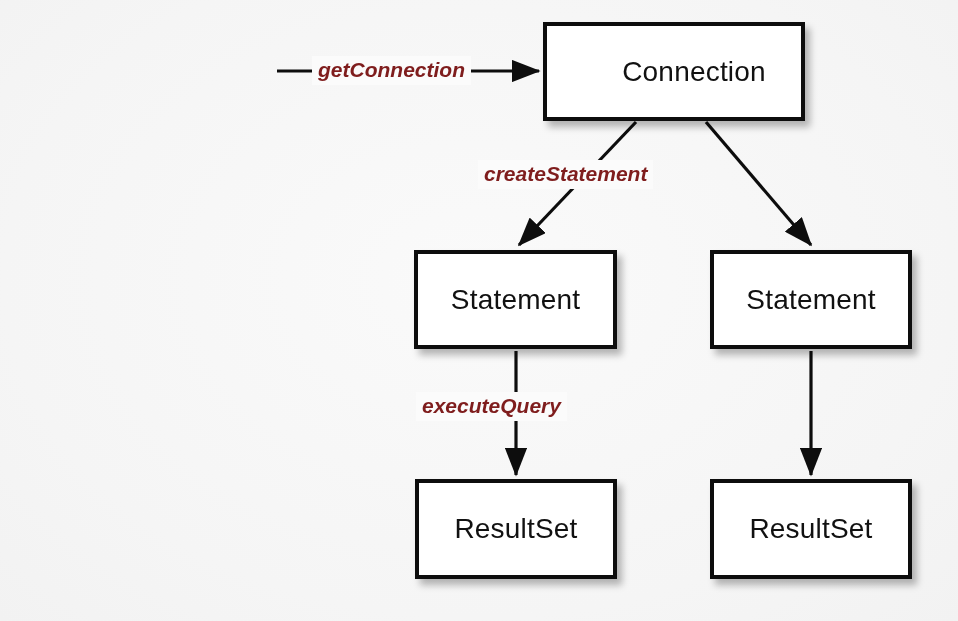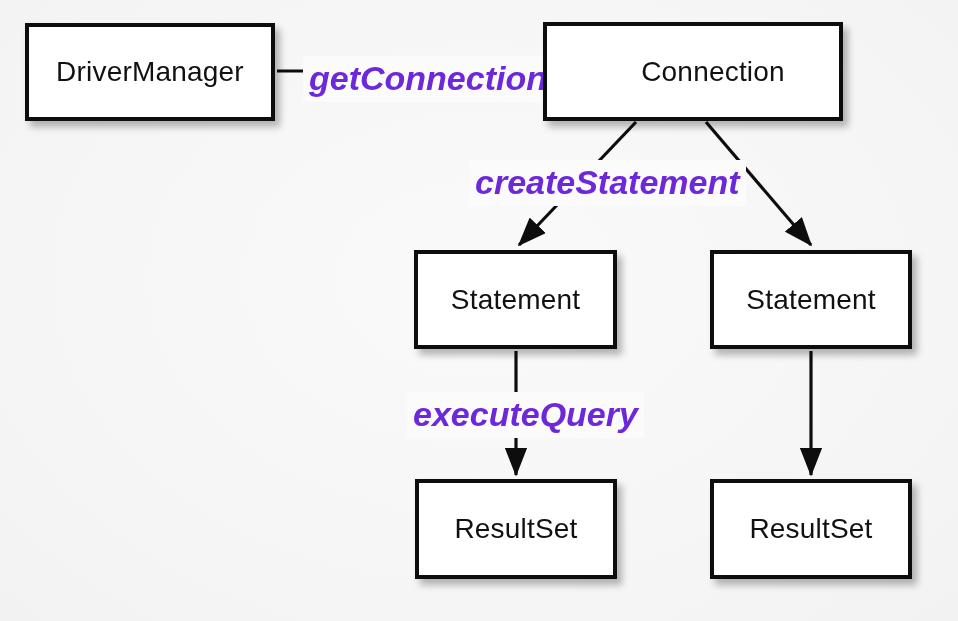--- a/index.html
+++ b/index.html
@@ -51,29 +51,30 @@
     font-size: 28px;
     font-weight: 400;
     color: #111111;
     letter-spacing: 0.2px;
     white-space: nowrap;
     line-height: 1;
   }
   .edge-label {
     position: absolute;
     background: #fbfbfb;
-    color: #6d28d9;
+    color: #7f1d1d;
     font-family: "Liberation Sans", sans-serif;
     font-style: italic;
     font-weight: 700;
-    font-size: 34px;
+    font-size: 21px;
     line-height: 1.28;
     white-space: nowrap;
     padding: 1px 6px;
     box-sizing: border-box;
+    margin-left: 9px;
   }
 </style>
 </head>
 <body>
 
 <div id="diagram">
 
   <svg class="edges" viewBox="0 0 958 621" xmlns="http://www.w3.org/2000/svg">
     <defs>
       <marker id="arrowhead" markerWidth="9" markerHeight="7" refX="8.5" refY="3.5" orient="auto" markerUnits="strokeWidth">
@@ -91,25 +92,22 @@
 
     <line x1="811" y1="351" x2="811" y2="475" stroke="#0d0d0d" stroke-width="3.2" marker-end="url(#arrowhead)"></line>
   </svg>
 
   <div class="edge-label" style="left:303px; top:56px;">getConnection</div>
 
   <div class="edge-label" style="left:469px; top:160px;text-align:center;">createStatement</div>
 
   <div class="edge-label" style="left:407px; top:392px;">executeQuery</div>
 
-  <div class="node" style="left:25px; top:23px; width:250px; height:98px;">
-    <span class="node-label">DriverManager</span>
-  </div>
 
-  <div class="node" style="left:543px; top:22px; width:300px; height:99px;padding-left:40px;">
+  <div class="node" style="left:543px; top:22px; width:262px; height:99px;padding-left:40px;">
     <span class="node-label">Connection</span>
   </div>
 
   <div class="node" style="left:414px; top:250px; width:203px; height:99px;">
     <span class="node-label">Statement</span>
   </div>
 
   <div class="node" style="left:710px; top:250px; width:202px; height:99px;">
     <span class="node-label">Statement</span>
   </div>

